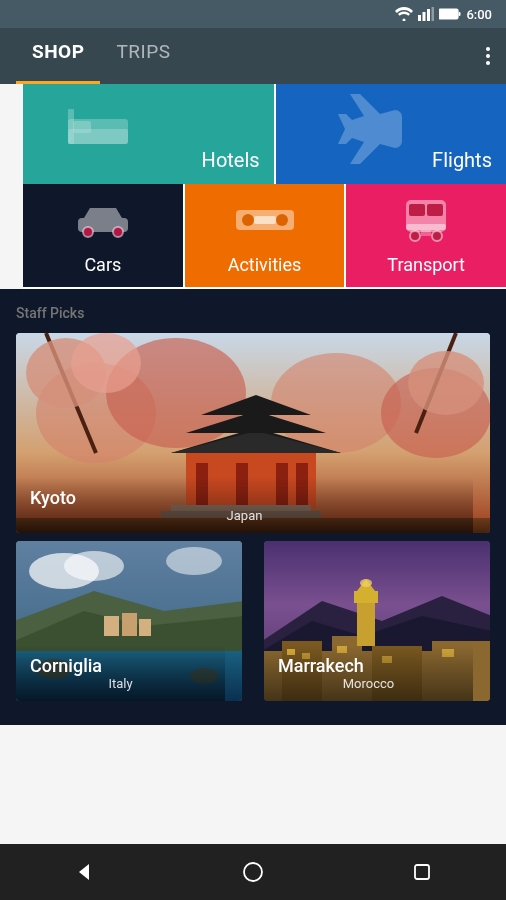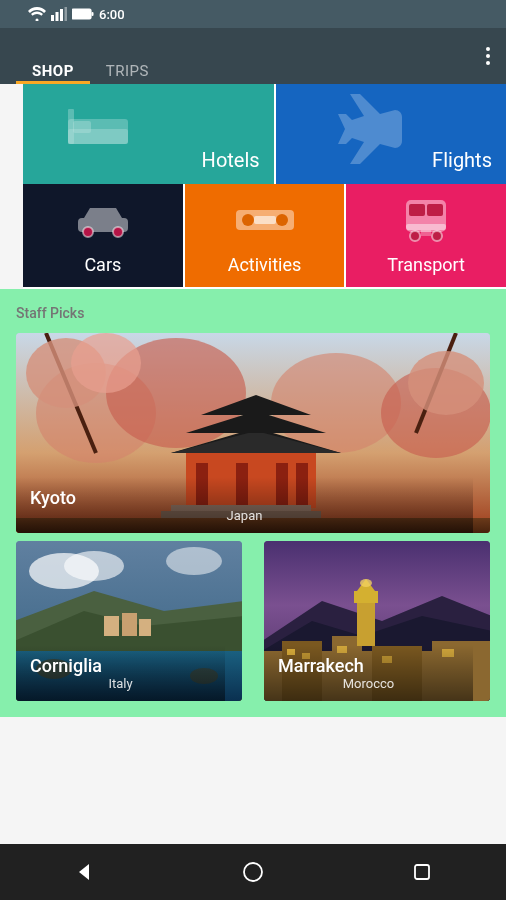--- a/index.html
+++ b/index.html
@@ -12,21 +12,22 @@
       overflow: hidden;
       position: relative;
     }
 
     
     .status-bar {
       background: #455a64;
       height: 28px;
       display: flex;
       align-items: center;
-      padding: 0 28px;
+      justify-content: flex-end;
+      padding: 0 14px;
       gap: 6px;
     }
 
     .status-icons {
       display: flex;
       align-items: center;
       gap: 5px;
     }
 
     .status-time {
@@ -47,26 +48,26 @@
 
     .nav-tabs {
       display: flex;
       gap: 0;
       height: 100%;
       align-items: flex-end;
     }
 
     .nav-tab {
       color: white;
-      font-size: 15px;
+      font-size: 19px;
       font-weight: bold;
-      padding: 4px 16px;
+      padding: 12px 16px;
       height: 100%;
       display: flex;
-      align-items: flex-end;
+      align-items: flex-start;
       position: relative;
       cursor: pointer;
       letter-spacing: 0.5px;
     }
 
     .nav-tab.active {
       color: white;
     }
 
     .nav-tab.active::after {
@@ -202,22 +203,22 @@
 
     .tile-bottom-icon {
       position: absolute;
       top: 35%;
       left: 50%;
       transform: translate(-50%, -50%);
     }
 
     
     .staff-picks-section {
-      background: #86efac;
-      padding: 16px 16px 8px;
+      background: #0f172a;
+      padding: 16px 16px 16px;
     }
 
     .staff-picks-title {
       color: #757575;
       font-size: 14px;
       margin-bottom: 12px;
       font-weight: 500;
     }
 
     

